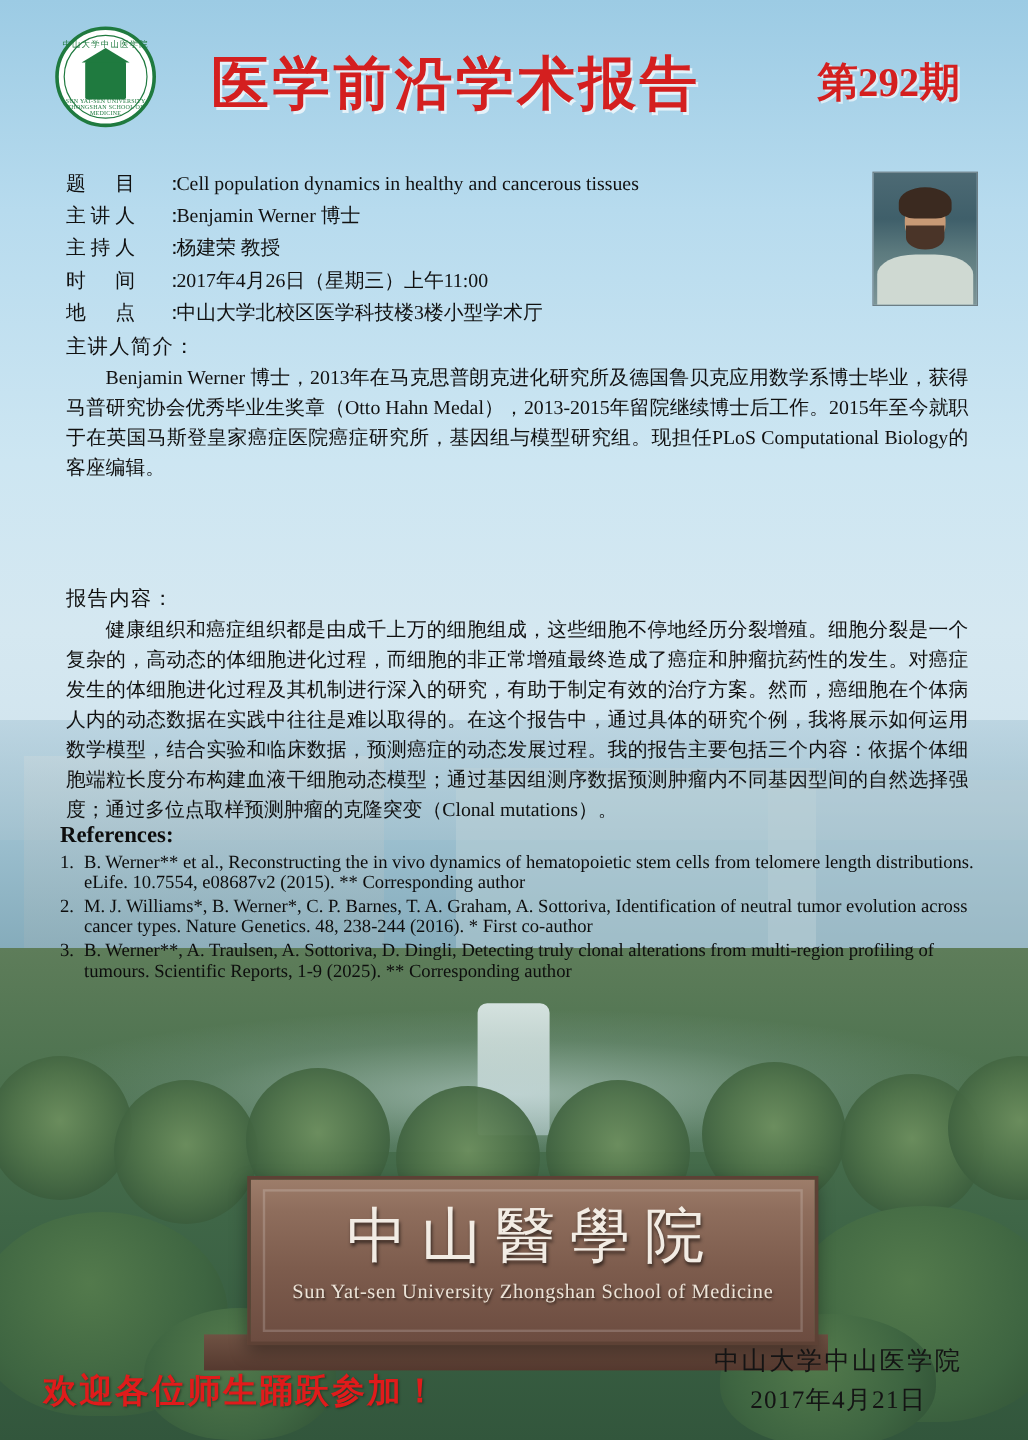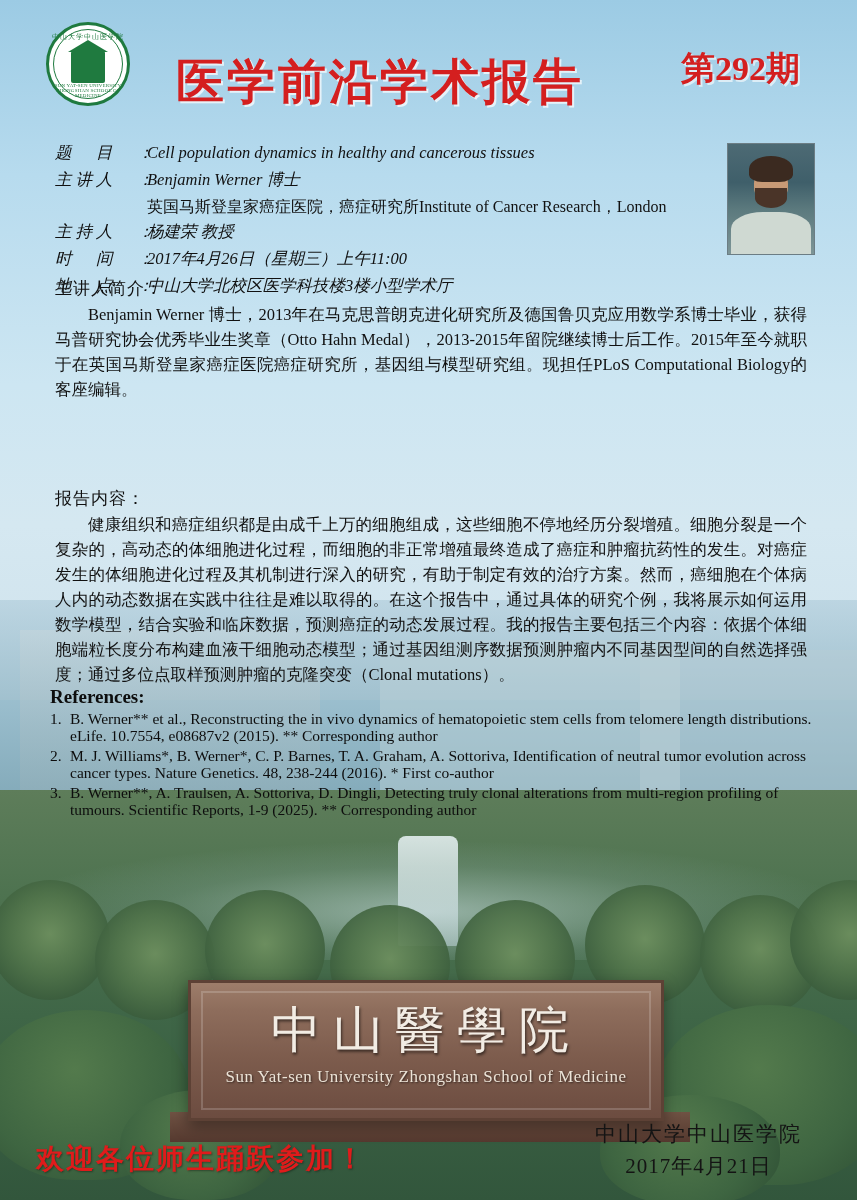--- a/index.html
+++ b/index.html
@@ -70,21 +70,21 @@
   }
   .fountain-col {
     position: absolute;
     left: 398px; top: 836px; width: 60px; height: 110px;
     background: linear-gradient(180deg, rgba(235,245,248,0.85), rgba(200,220,228,0.5));
     border-radius: 8px 8px 2px 2px;
   }
   
   .monument {
     position: absolute;
-    left: 188px; top: 980px;
+    left: 206px; top: 980px;
     width: 470px; height: 135px;
     background: linear-gradient(180deg, #9d7d6a 0%, #8e6d5c 20%, #7d5c4d 55%, #6c4c40 100%);
     border: 3px solid #5d4135;
     box-shadow: 0 6px 14px rgba(0,0,0,.35);
   }
   .monument-inner {
     position: absolute;
     left: 10px; top: 8px; right: 10px; bottom: 8px;
     border: 2px solid rgba(255,255,255,.18);
   }
@@ -162,21 +162,21 @@
     color: #1f7a3f;
     letter-spacing: .2px;
   }
   .title-bar {
     position: absolute;
     left: 150px; top: 38px;
     width: 660px; height: 66px;
   }
   .main-title {
     position: absolute;
-    left: 26px; top: 12px;
+    left: 26px; top: 0;
     font-size: 48px;
     font-weight: bold;
     color: #d41f1f;
     letter-spacing: 3px;
     font-family: "Liberation Serif", serif;
     text-shadow: 2px 2px 0 rgba(255,255,255,.7);
   }
   .issue-no {
     position: absolute;
     right: 10px; top: 8px;
@@ -192,21 +192,20 @@
     left: 55px; top: 140px;
     width: 700px;
     font-size: 16.5px;
     color: #111;
     line-height: 25px;
   }
   .info-row {
     display: flex;
     align-items: center;
     margin-bottom: 2px;
-    font-style: italic;
   }
   .info-label {
     width: 82px;
     flex: 0 0 82px;
     letter-spacing: 4px;
     font-family: "Liberation Serif", serif;
   }
   .info-colon { width: 10px; flex: 0 0 10px; }
   .info-value { flex: 1; font-family: "Liberation Serif", serif; }
   .sub-line {
@@ -369,21 +368,20 @@
     <div class="info-row">
       <span class="info-label">题　目</span>
       <span class="info-colon">：</span>
       <span class="info-value">Cell population dynamics in healthy and cancerous tissues</span>
     </div>
     <div class="info-row">
       <span class="info-label">主讲人</span>
       <span class="info-colon">：</span>
       <span class="info-value">Benjamin Werner 博士</span>
     </div>
-    <div class="sub-line">英国马斯登皇家癌症医院，癌症研究所Institute of Cancer Research，London</div>
     <div class="info-row">
       <span class="info-label">主持人</span>
       <span class="info-colon">：</span>
       <span class="info-value">杨建荣 教授</span>
     </div>
     <div class="info-row">
       <span class="info-label">时　间</span>
       <span class="info-colon">：</span>
       <span class="info-value">2017年4月26日（星期三）上午11:00</span>
     </div>

